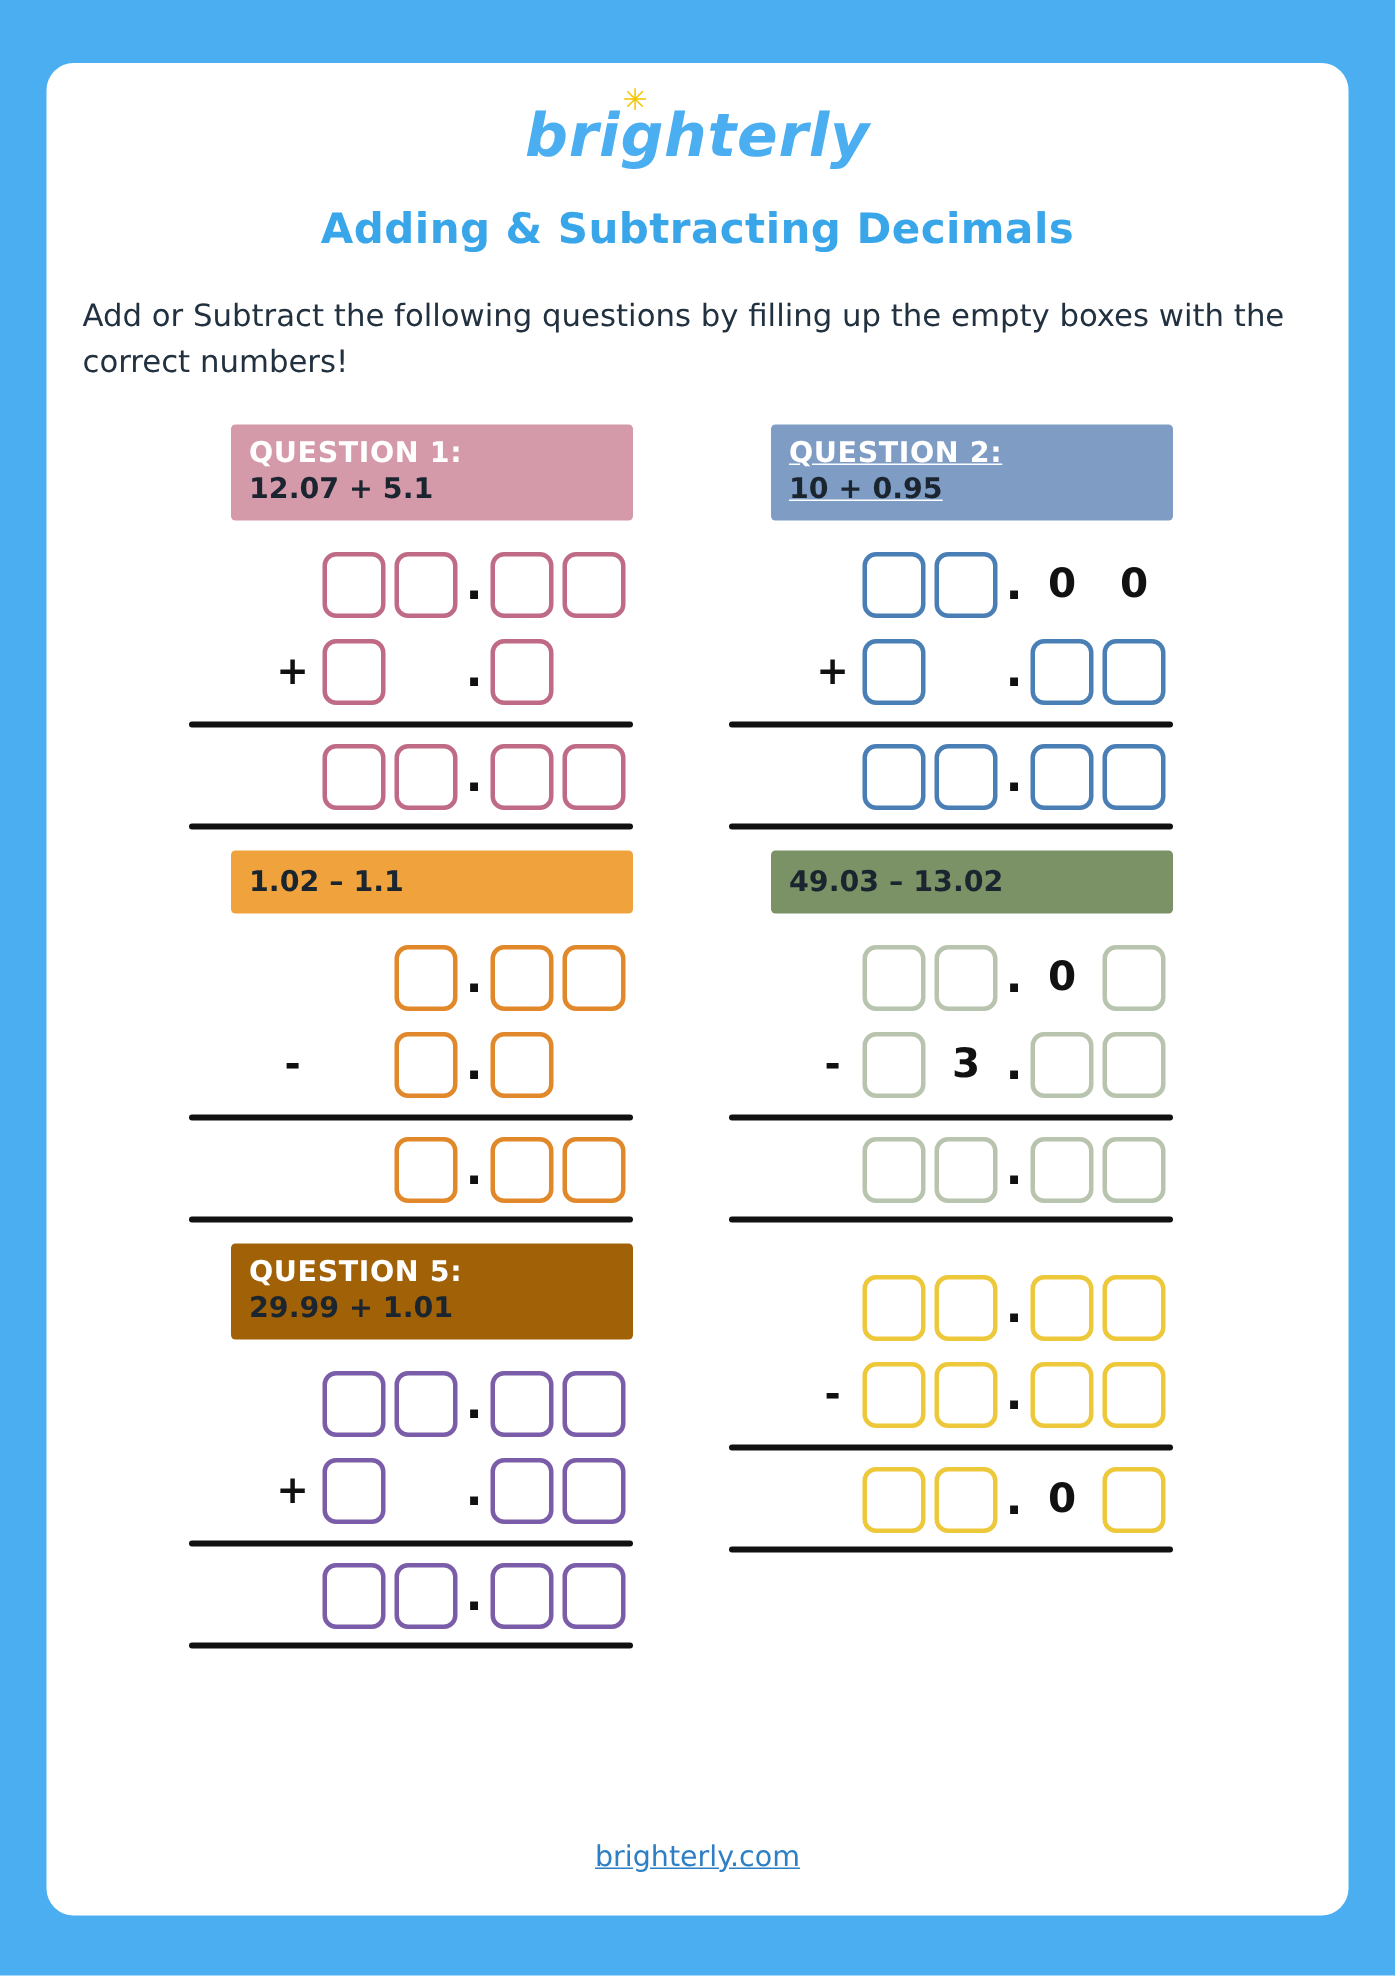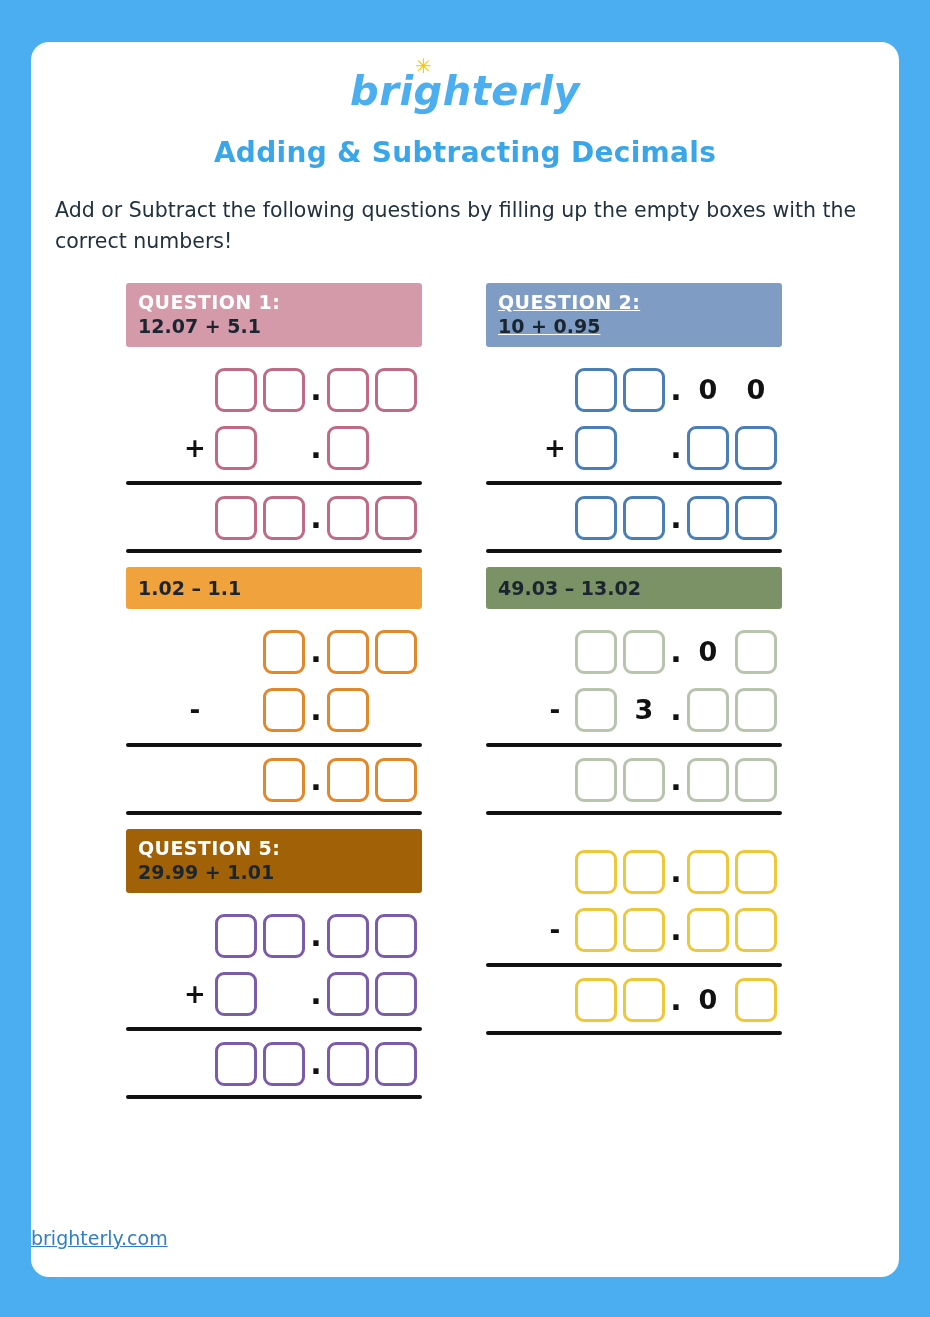--- a/index.html
+++ b/index.html
@@ -75,20 +75,21 @@
     box-sizing: border-box;
   }
   .qcard {
     width: 296px;
   }
   .qhead {
     border-radius: 3px;
     padding: 8px 12px 10px 12px;
     color: #ffffff;
     box-sizing: border-box;
+    margin-left: 28px;
   }
   .qhead .qlabel {
     font-size: 19px;
     font-weight: bold;
     letter-spacing: 0.4px;
     display: block;
   }
   .qhead .qexpr {
     font-size: 19px;
     font-weight: bold;
@@ -156,20 +157,21 @@
     background: #111;
     margin: 2px 0 4px 0;
     border-radius: 2px;
   }
   .rule.top { margin-top: 4px; }
   .footer {
     position: absolute;
     bottom: 28px;
     left: 0;
     width: 100%;
+    text-align: center;
   }
   .footer a {
     color: #2f7fc4;
     font-size: 19px;
     text-decoration: underline;
   }
 </style>
 </head>
 <body>
 

